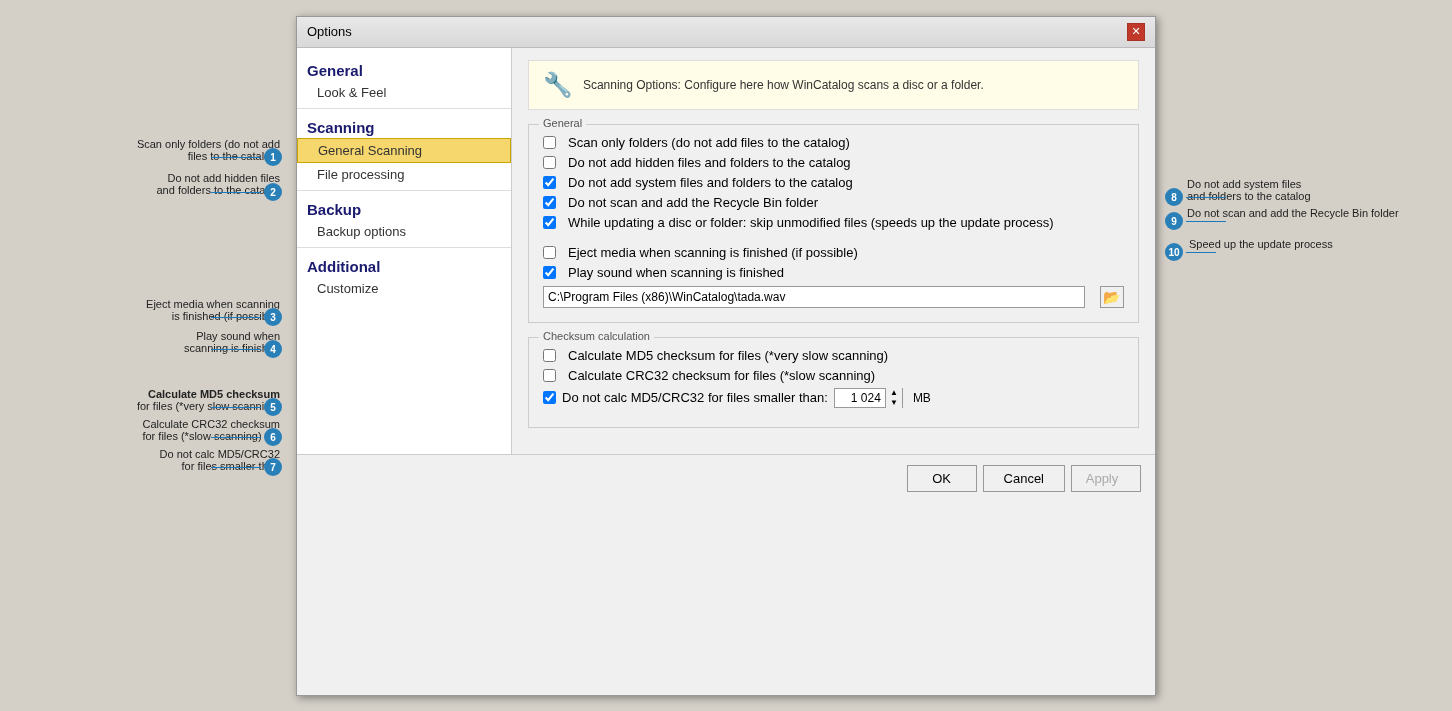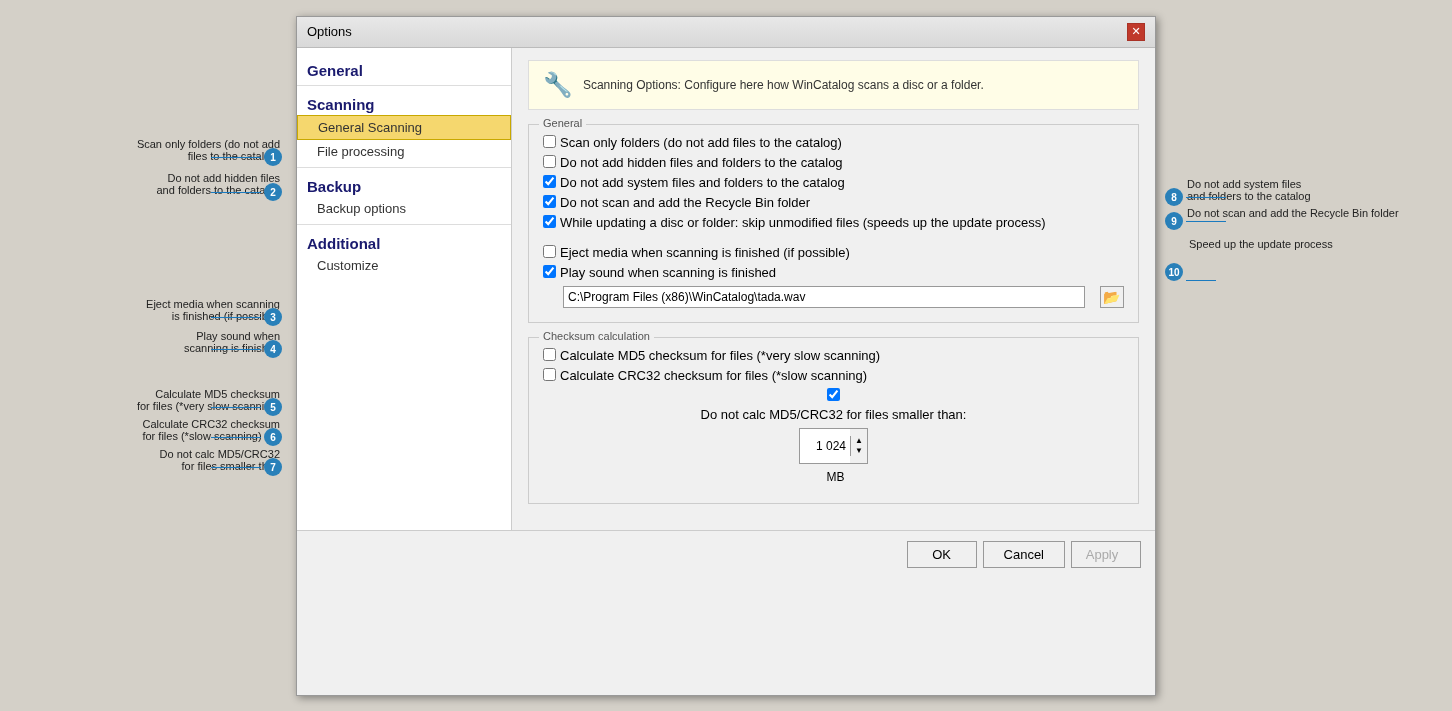--- a/index.html
+++ b/index.html
@@ -11,27 +11,27 @@
     .sidebar-section-header { font-size: 15px; font-weight: bold; color: #1a1a6e; padding: 6px 10px 2px 10px; }
     .sidebar-item { padding: 4px 10px 4px 20px; cursor: pointer; color: #333; }
     .sidebar-item.active { background: #f5d76e; border: 1px solid #c8a800; }
     .sidebar-separator { height: 1px; background: #ddd; margin: 4px 0; }
     .main-content { flex: 1; padding: 12px 16px; overflow-y: auto; }
     .info-box { background: #fffde7; border: 1px solid #ddd; padding: 10px 14px; margin-bottom: 14px; display: flex; align-items: center; gap: 10px; }
     .info-icon { font-size: 24px; }
     .info-text { font-size: 12px; color: #333; }
     .option-group { border: 1px solid #ccc; padding: 10px 14px 14px 14px; margin-bottom: 14px; position: relative; }
     .option-group-title { position: absolute; top: -8px; left: 10px; background: #f0f0f0; padding: 0 4px; font-size: 11px; color: #555; }
-    .checkbox-row { display: flex; gap: 4px; margin-bottom: 5px; font-size: 12px; }
+    .checkbox-row { display: flex; align-items: center; gap: 12px; margin-bottom: 5px; font-size: 12px; }
     .checkbox-row input[type=checkbox] { width: 13px; height: 13px; }
-    .sound-file-row { display: flex; align-items: center; gap: 15px; margin-top: 6px; margin-left: 20px; }
+    .sound-file-row { display: flex; align-items: center; gap: 15px; margin-top: 6px; }
     .sound-file-input { flex: 1; border: 1px solid #999; padding: 2px 4px; background: white; font-size: 12px; height: 22px; }
     .file-browse-btn { width: 24px; height: 22px; background: #f0f0f0; border: 1px solid #999; cursor: pointer; display: flex; align-items: center; justify-content: center; font-size: 14px; }
-    .checksum-row-inline { display: flex; align-items: center; gap: 6px; font-size: 12px; margin-bottom: 5px; flex-direction: column; }
-    .number-input-wrap { display: flex; align-items: center; border: 1px solid #999; height: 36px; }
+    .checksum-row-inline { display: flex; align-items: center; gap: 6px; font-size: 12px; margin-bottom: 5px; }
+    .number-input-wrap { display: flex; align-items: center; border: 1px solid #999; height: 20px; }
     .number-input-wrap input { width: 50px; border: none; text-align: right; padding: 0 4px; font-size: 12px; height: 100%; outline: none; }
     .spinner-btns { display: flex; flex-direction: column; border-left: 1px solid #999; }
     .spinner-btn { font-size: 8px; height: 10px; width: 16px; background: #f0f0f0; border: none; cursor: pointer; display: flex; align-items: center; justify-content: center; padding: 0; }
     .unit-label { font-size: 12px; margin-left: 4px; }
     .dialog-footer { display: flex; justify-content: flex-end; gap: 6px; padding: 10px 14px; border-top: 1px solid #ccc; background: #f0f0f0; }
     .footer-btn { padding: 5px 20px; font-size: 13px; border: 1px solid #999; background: #f0f0f0; cursor: pointer; min-width: 70px; }
     .footer-btn.disabled { color: #aaa; cursor: default; padding-left: 12px; }
   </style>
 </head>
 <body>
@@ -68,21 +68,21 @@
   <div style="position:absolute; top:330px; right:10px; text-align:right;">
     <span style="font-size:11px; color:#222; display:block;">Play sound when</span>
     <span style="font-size:11px; color:#222; display:block;">scanning is finished</span>
   </div>
   <div style="position:absolute; top:340px; right:8px; display:flex; align-items:center; gap:3px; flex-direction:row-reverse;">
     <div style="width:18px;height:18px;border-radius:50%;background:#2980b9;color:white;font-size:10px;font-weight:bold;display:flex;align-items:center;justify-content:center;">4</div>
     <div style="width:50px;height:1px;background:#1a7abf;"></div>
   </div>
 
   <div style="position:absolute; top:388px; right:10px; text-align:right;">
-    <span style="font-size:11px; color:#222; display:block;">Calculate MD5 checksum</span>
+    <span style="font-size:11px; color:#222; display:block;font-weight:bold;">Calculate MD5 checksum</span>
     <span style="font-size:11px; color:#222; display:block;">for files (*very slow scanning)</span>
   </div>
   <div style="position:absolute; top:398px; right:8px; display:flex; align-items:center; gap:3px; flex-direction:row-reverse;">
     <div style="width:18px;height:18px;border-radius:50%;background:#2980b9;color:white;font-size:10px;font-weight:bold;display:flex;align-items:center;justify-content:center;">5</div>
     <div style="width:50px;height:1px;background:#1a7abf;"></div>
   </div>
 
   <div style="position:absolute; top:418px; right:10px; text-align:left;">
     <span style="font-size:11px; color:#222; display:block;">Calculate CRC32 checksum</span>
     <span style="font-size:11px; color:#222; display:block;">for files (*slow scanning)</span>
@@ -117,38 +117,39 @@
     <span style="font-size:11px; color:#222; display:block;">Do not scan and add the Recycle Bin folder</span>
   </div>
   <div style="position:absolute; top:212px; left:8px; display:flex; align-items:center; gap:3px;">
     <div style="width:18px;height:18px;border-radius:50%;background:#2980b9;color:white;font-size:10px;font-weight:bold;display:flex;align-items:center;justify-content:center;">9</div>
     <div style="width:40px;height:1px;background:#1a7abf;"></div>
   </div>
 
   <div style="position:absolute; top:238px; left:32px; text-align:left;">
     <span style="font-size:11px; color:#222; display:block;">Speed up the update process</span>
   </div>
-  <div style="position:absolute; top:243px; left:8px; display:flex; align-items:flex-end; gap:3px;margin-top:20px;">
+  <div style="position:absolute; top:243px; left:8px; display:flex; align-items:center; gap:3px;">
     <div style="width:18px;height:18px;border-radius:50%;background:#2980b9;color:white;font-size:10px;font-weight:bold;display:flex;align-items:center;justify-content:center;">10</div>
     <div style="width:30px;height:1px;background:#1a7abf;"></div>
   </div>
 </div>
 
 <div class="dialog" style="position:relative;">
   <div class="title-bar">
     <span>Options</span>
     <button class="close-btn">✕</button>
   </div>
 
   <div style="display:flex; flex-direction:column; height:calc(100% - 30px);">
     <div style="display:flex; flex:1; overflow:hidden;">
 
       <div class="sidebar">
 
         <div class="sidebar-section-header">General</div>
+        <div class="sidebar-item">Look &amp; Feel</div>
         <div class="sidebar-separator"></div>
 
         <div class="sidebar-section-header">Scanning</div>
         <div class="sidebar-item active">General Scanning</div>
         <div class="sidebar-item">File processing</div>
         <div class="sidebar-separator"></div>
 
         <div class="sidebar-section-header">Backup</div>
         <div class="sidebar-item">Backup options</div>
         <div class="sidebar-separator"></div>

